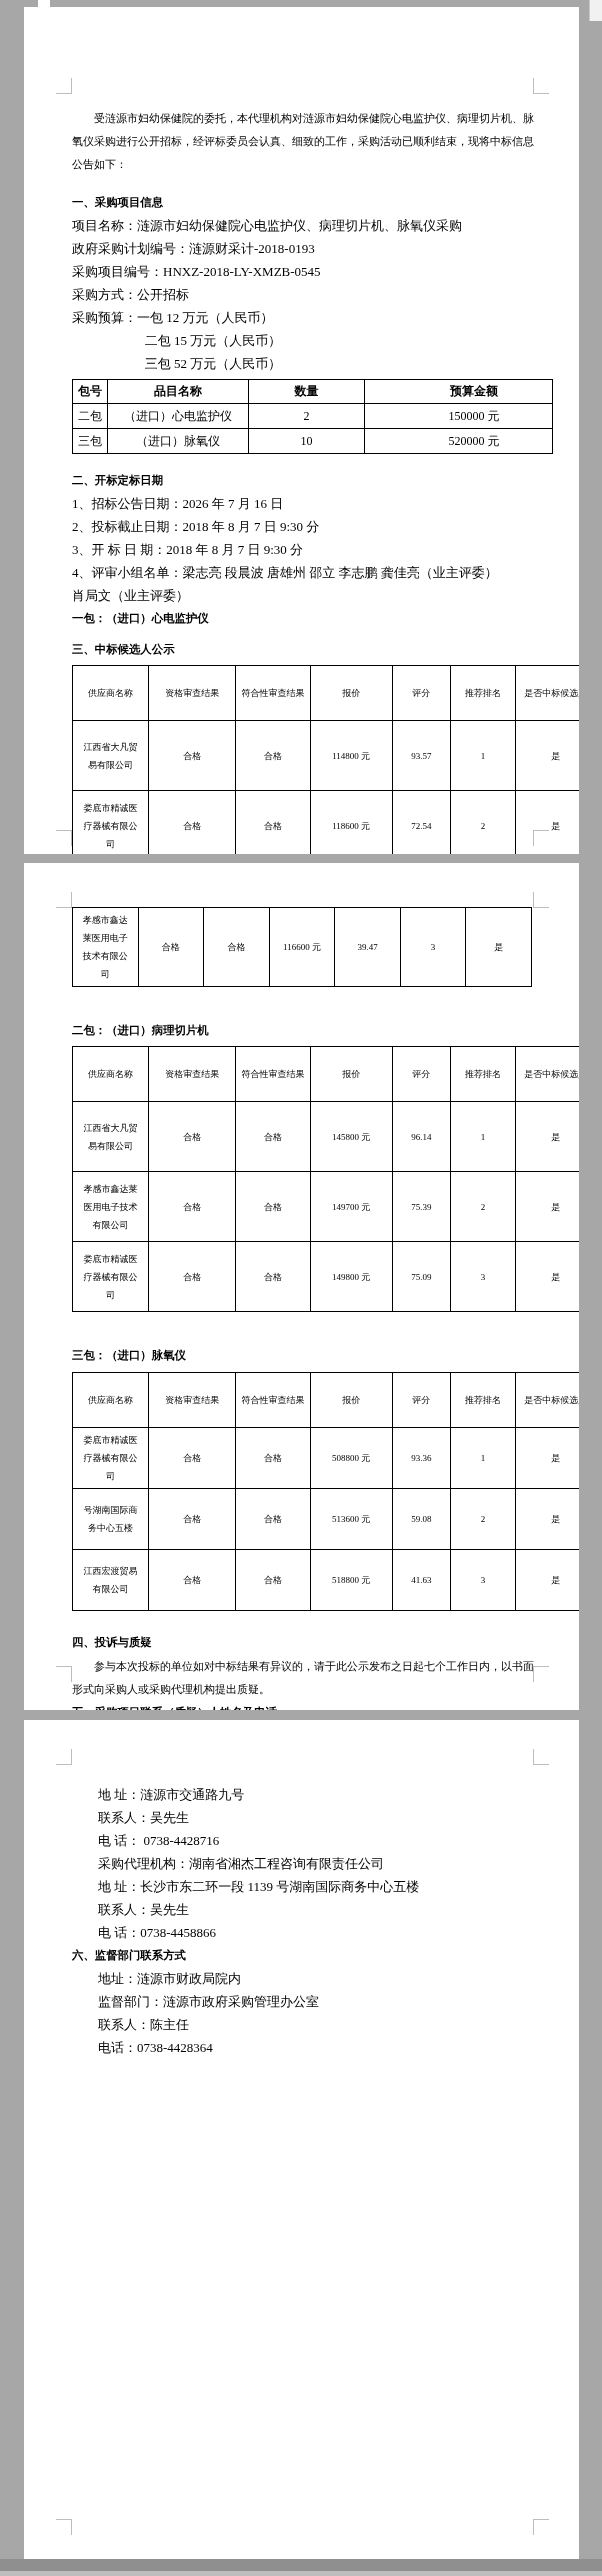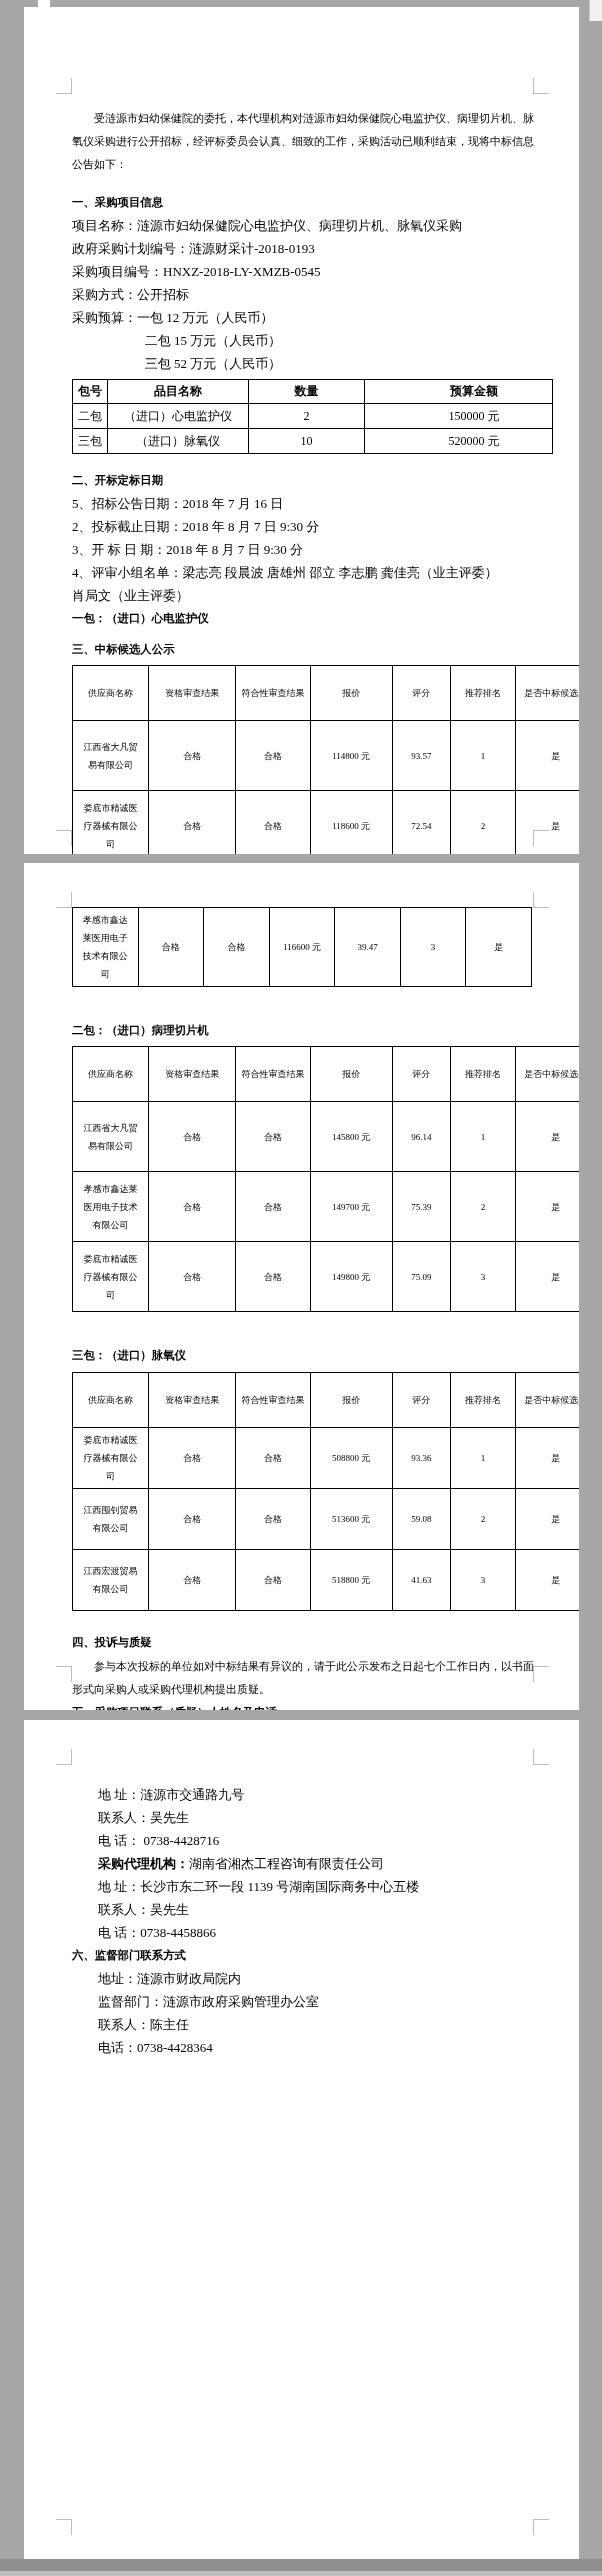--- a/index.html
+++ b/index.html
@@ -28,21 +28,21 @@
   .mark.tr{border-left:0.7px solid #bdbdbd;border-bottom:0.7px solid #bdbdbd;}
   .mark.bl{border-right:0.7px solid #bdbdbd;border-top:0.7px solid #bdbdbd;}
   .mark.br{border-left:0.7px solid #bdbdbd;border-top:0.7px solid #bdbdbd;}
   .mark.l{left:32px;} .mark.r{right:30px;}
 
   .line{font-size:13px;line-height:23px;white-space:nowrap;}
   .para{font-size:11px;line-height:23px;text-align:justify;}
   .indent2{text-indent:2em;}
   .contline{padding-left:5.6em;}
   .h{font-weight:700;font-size:11.4px;line-height:23.4px;white-space:nowrap;}
-  .blabel{font-weight:700;margin-top:48px;}
+  .blabel{font-weight:400;margin-top:48px;}
 
   table{border-collapse:collapse;table-layout:fixed;}
   th,td{border:0.7px solid #000;text-align:center;vertical-align:middle;font-weight:400;}
 
   
   .t-content{width:437px;margin-top:4.1px;font-size:12px;}
   .t-content th{height:20.7px;font-weight:700;}
   .t-content td{height:22px;}
   .t-content th:nth-child(1),.t-content td:nth-child(1){width:32px;}
   .t-content th:nth-child(2),.t-content td:nth-child(2){width:138px;}
@@ -109,21 +109,21 @@
         <tr>
           <td>三包</td>
           <td>（进口）脉氧仪</td>
           <td>10</td>
           <td>520000 元</td>
         </tr>
       </tbody>
     </table>
 
   <div class="h mt22">二、开标定标日期</div>
-  <div class="line">5、招标公告日期：2018 年 7 月 16 日</div>
+  <div class="line">1、招标公告日期：2026 年 7 月 16 日</div>
   <div class="line">2、投标截止日期：2018 年 8 月 7 日 9:30 分</div>
   <div class="line">3、开 标  日 期：2018 年 8 月 7 日 9:30 分</div>
   <div class="line">4、评审小组名单：梁志亮 段晨波 唐雄州 邵立 李志鹏 龚佳亮（业主评委）</div>
   <div class="line">肖局文（业主评委）</div>
 
   <div class="h">一包：（进口）心电监护仪</div>
   <div class="h mt10">三、中标候选人公示</div>
 
   <table class="t-award rh100">
       <thead>
@@ -241,21 +241,21 @@
         <tr>
           <td>娄底市精诚医疗器械有限公司</td>
           <td>合格</td>
           <td>合格</td>
           <td>508800 元</td>
           <td>93.36</td>
           <td>1</td>
           <td>是</td>
         </tr>
         <tr>
-          <td>江西囤钊贸易有限公司</td>
+          <td>号湖南国际商务中心五楼</td>
           <td>合格</td>
           <td>合格</td>
           <td>513600 元</td>
           <td>59.08</td>
           <td>2</td>
           <td>是</td>
         </tr>
         <tr>
           <td>江西宏渡贸易有限公司</td>
           <td>合格</td>

